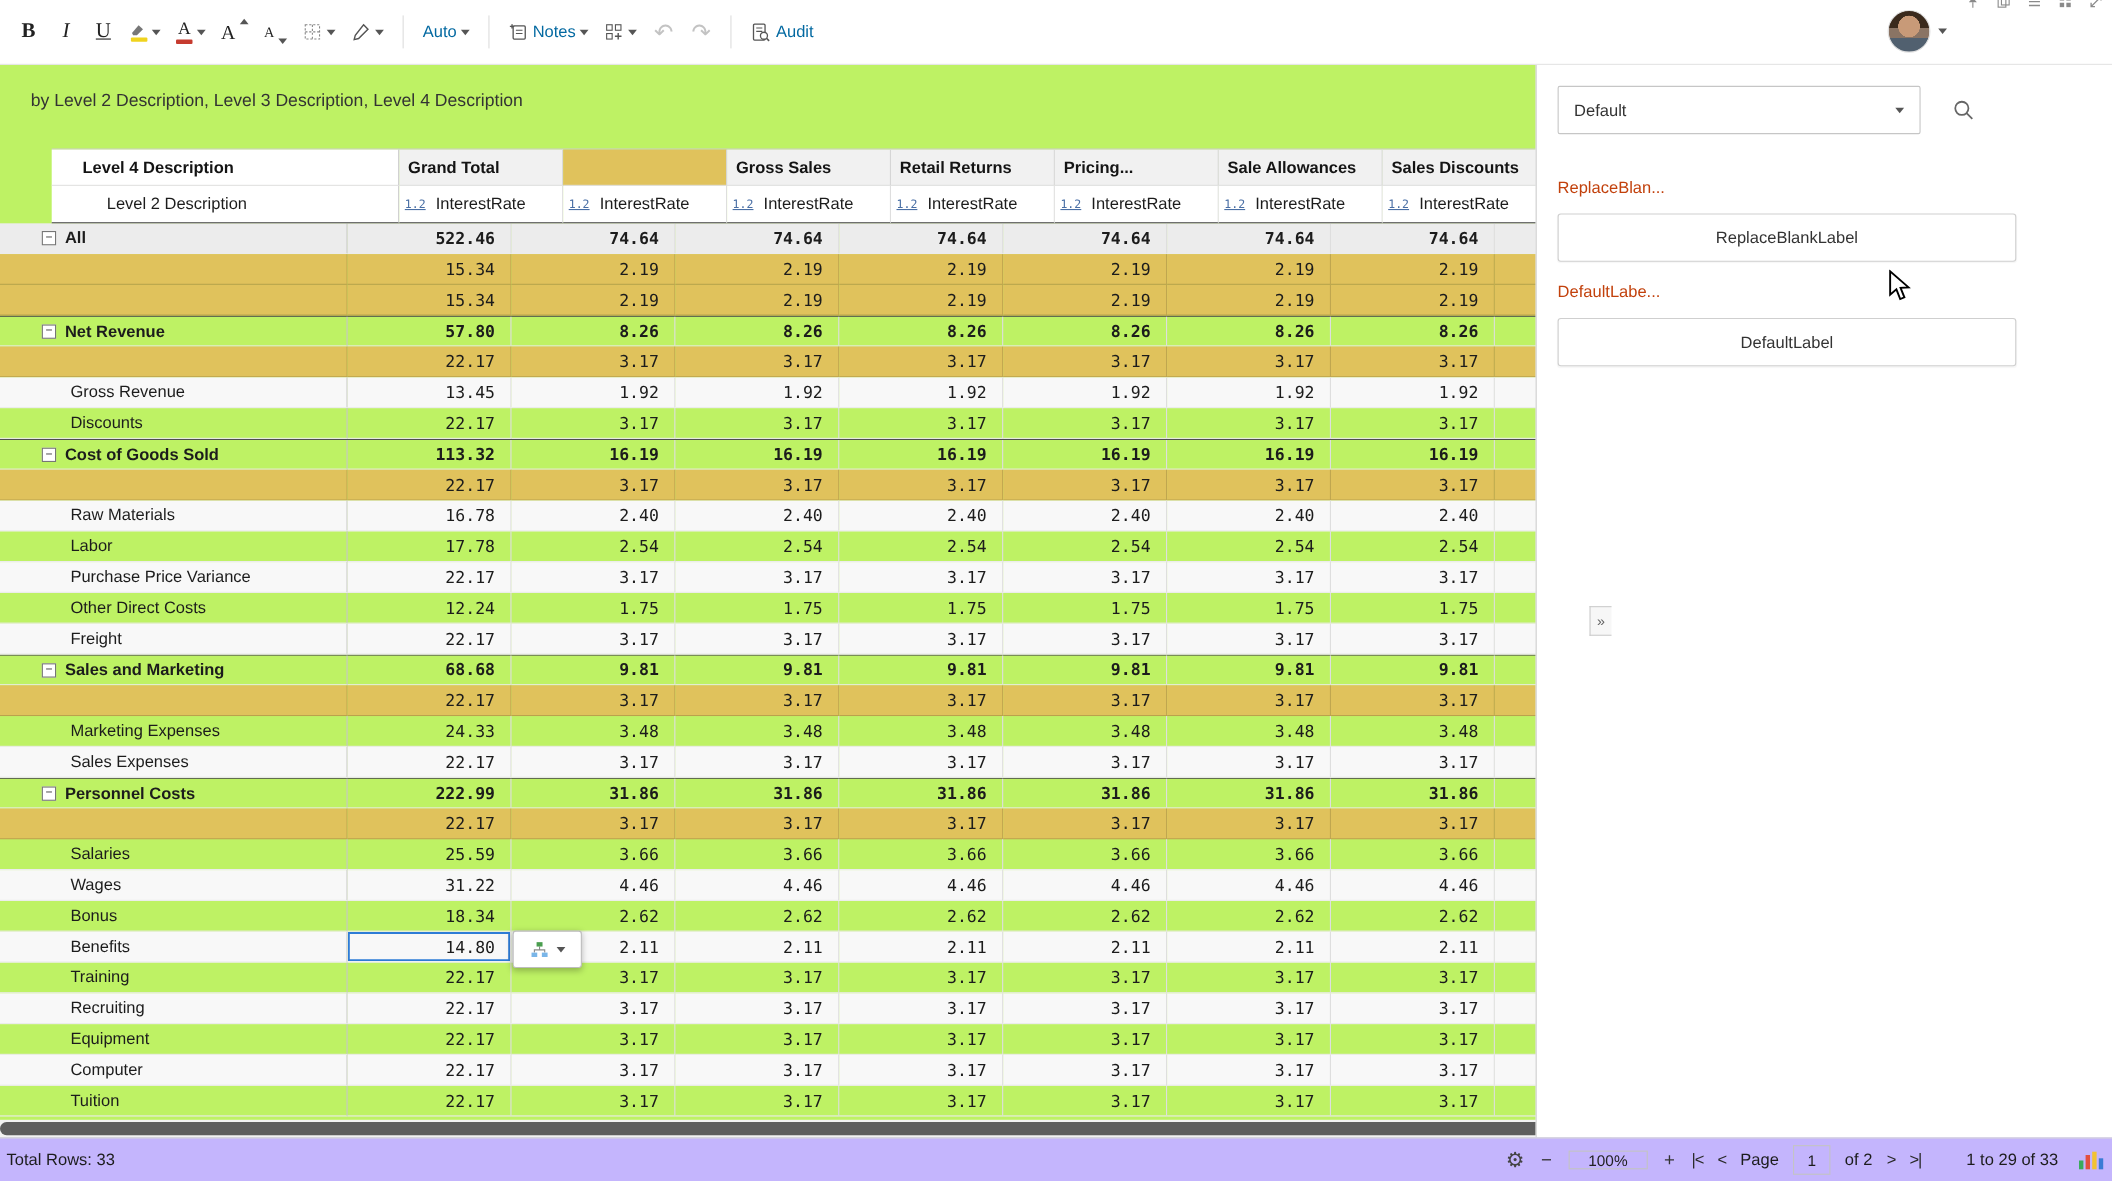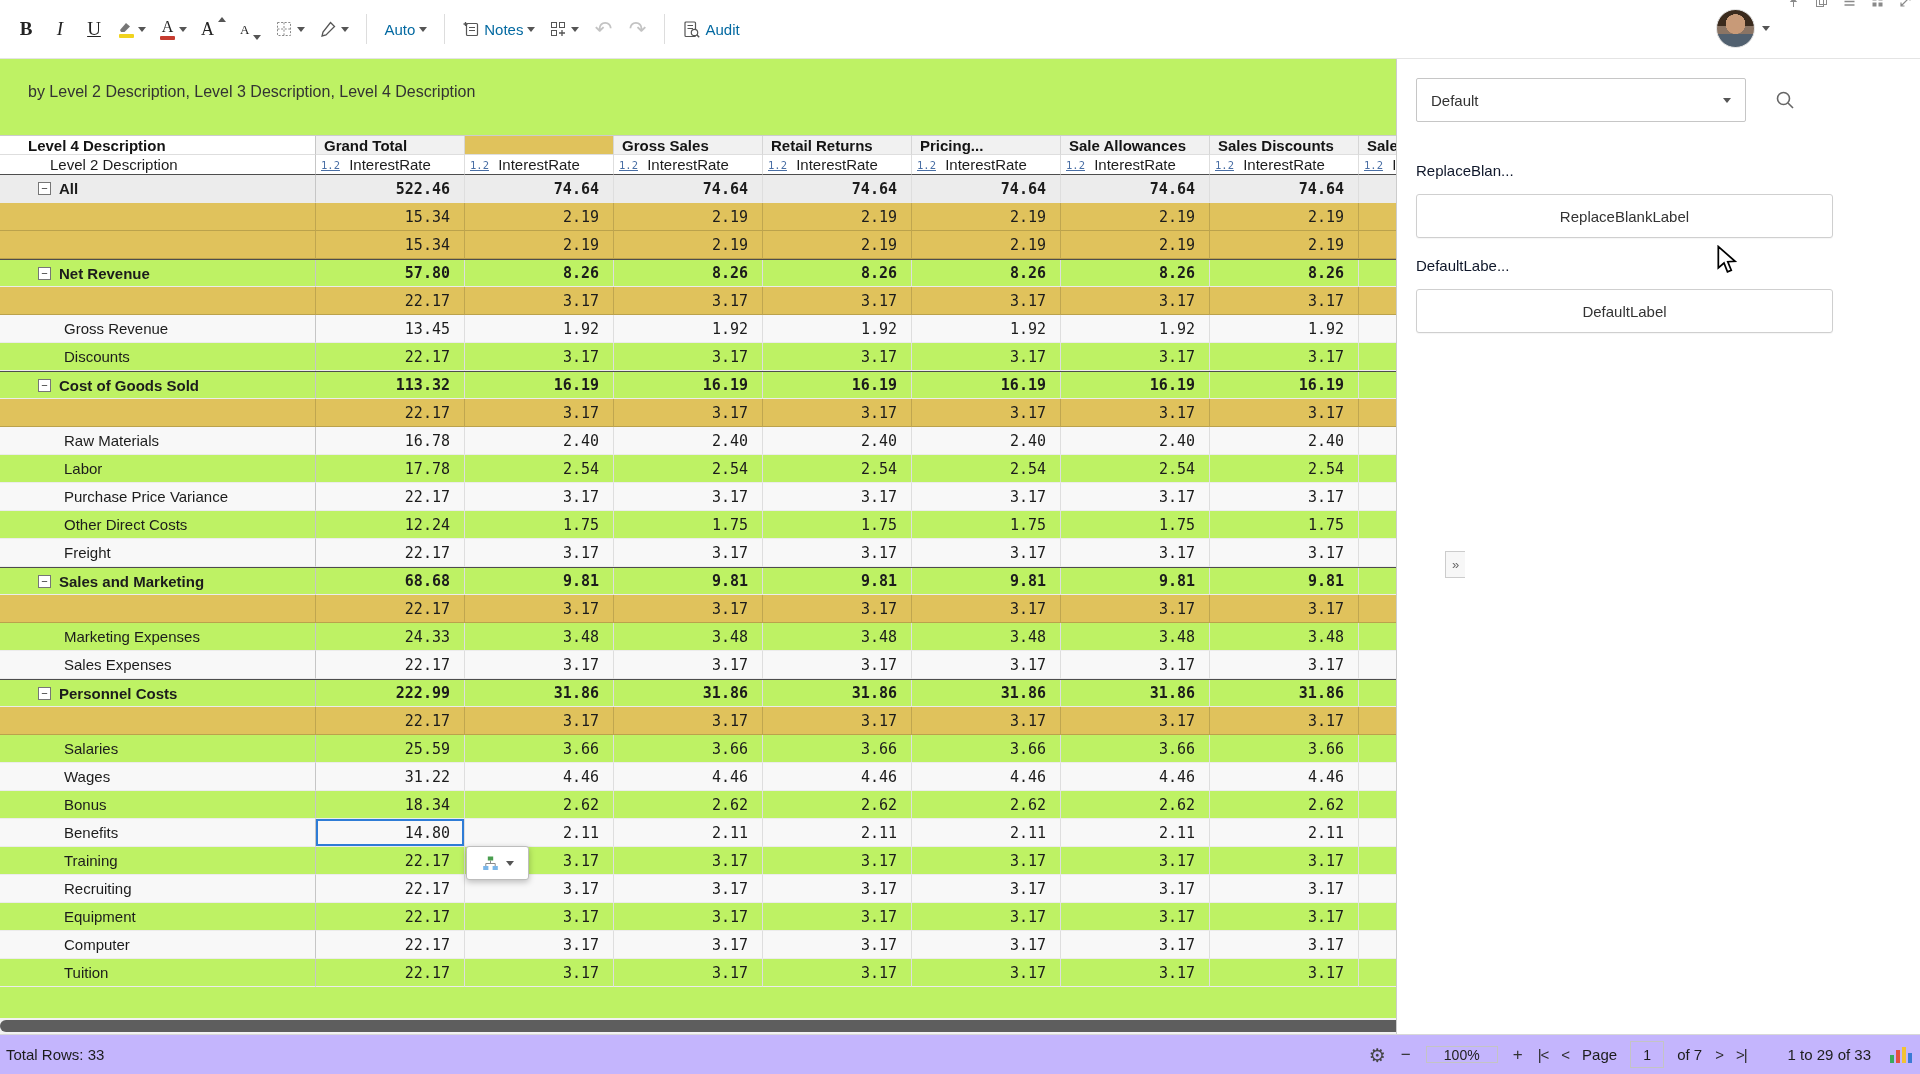--- a/index.html
+++ b/index.html
@@ -41,21 +41,21 @@
               radial-gradient(circle at 50% 38%, #c89a78 0 33%, rgba(0,0,0,0) 34%),
               linear-gradient(180deg,#3a2a1d 0 42%,#8a7464 42% 66%,#51606f 66% 100%); }
   .mini-icons { position:absolute; top:-5px; right:8px; display:flex; gap:15px; }
   .mini-icons svg { display:block; }
 
   
   .grid-wrap { position:absolute; top:59px; left:0; width:1465px; bottom:40px;
                background:#bef264; overflow:hidden; }
   .subtitle { position:absolute; top:24px; left:28px; font-size:16px; color:#333; }
   .grid { position:absolute; top:76px; left:0; width:1508px; }
-  .hrow { display:grid; grid-template-columns:316px repeat(8,149px); height:20px; }
+  .hrow { display:grid; grid-template-columns:316px repeat(8,149px); height:34px;margin-left:47px; }
   .hrow1 { border-top:1px solid #cccccc; }
   .hcell { display:flex; align-items:center; padding-left:8px; font-weight:700; font-size:15px;
            background:#f1f1f1; border-right:1px solid #d6d6d6; border-bottom:1px solid #dedede;
            color:#141414; overflow:hidden; white-space:nowrap; }
   .hcell.corner1 { background:#fff; padding-left:28px; border-right:1px solid #c6c6c6; }
   .hcell.yellow { background:#e0c25c; }
   .h2cell { position:relative; display:flex; align-items:center; justify-content:center;
             font-size:15px; font-weight:400; color:#1c1c1c; background:#fff;
             border-right:1px solid #dedede; border-bottom:1px solid #4d4d4d;
             overflow:hidden; white-space:nowrap; }
@@ -96,21 +96,21 @@
                 justify-content:center; gap:7px; cursor:pointer; }
 
   
   .side-panel { position:absolute; top:59px; right:0; width:524px; bottom:40px; background:#fff;
                 border-left:1px solid #ccc; padding:19px; z-index:3; }
   .sp-top { display:flex; align-items:center; }
   .sp-dropdown { width:330px; height:44px; border:1px solid #c6c6c6; border-radius:2px;
                  display:flex; align-items:center; justify-content:space-between;
                  padding:0 14px; font-size:15px; color:#333; cursor:pointer; background:#fff; }
   .sp-search { margin-left:28px; cursor:pointer; display:flex; }
-  .sp-label { margin-top:40px; font-size:15px; color:#0f172a; }
+  .sp-label { margin-top:40px; font-size:15px; color:#c2410c; }
   .sp-label.second { margin-top:19px; }
   .sp-button { margin-top:15px; width:417px; height:44px; background:#fff;
                border:1px solid #cfcfcf; border-radius:3px; font-size:15px; color:#333;
                font-family:inherit; display:flex; align-items:center; justify-content:center;
                cursor:pointer; box-shadow:0 1px 1px rgba(0,0,0,0.04); }
 
   .cursor { position:absolute; left:1716px; top:245px; z-index:20; pointer-events:none; }
 
   
   .status-bar { position:absolute; left:0; right:0; bottom:0; height:40px; background:#c4b5fd;
@@ -740,21 +740,21 @@
   <span>Total Rows: 33</span>
   <div class="sb-right">
     <span class="gear">⚙</span>
     <span class="zoom-btn">−</span>
     <span class="zoom-box">100%</span>
     <span class="zoom-btn">+</span>
     <span class="pg-btn">|&lt;</span>
     <span class="pg-btn">&lt;</span>
     <span>Page</span>
     <span class="page-input">1</span>
-    <span>of 7</span>
+    <span>of 2</span>
     <span class="pg-btn">&gt;</span>
     <span class="pg-btn">&gt;|</span>
     <span class="sb-range">1 to 29 of 33</span>
     <span class="logo-bars">
       <i style="height:8px;background:#3aaa5c"></i>
         <i style="height:13px;background:#e34f3f"></i>
         <i style="height:16px;background:#f2c233"></i>
         <i style="height:10px;background:#3a7bd5"></i>
     </span>
   </div>

